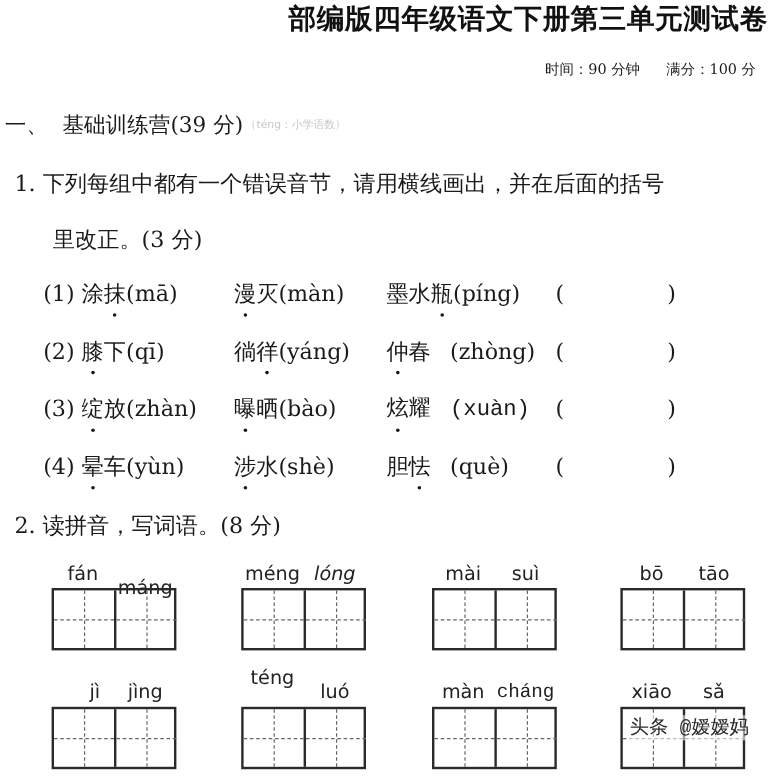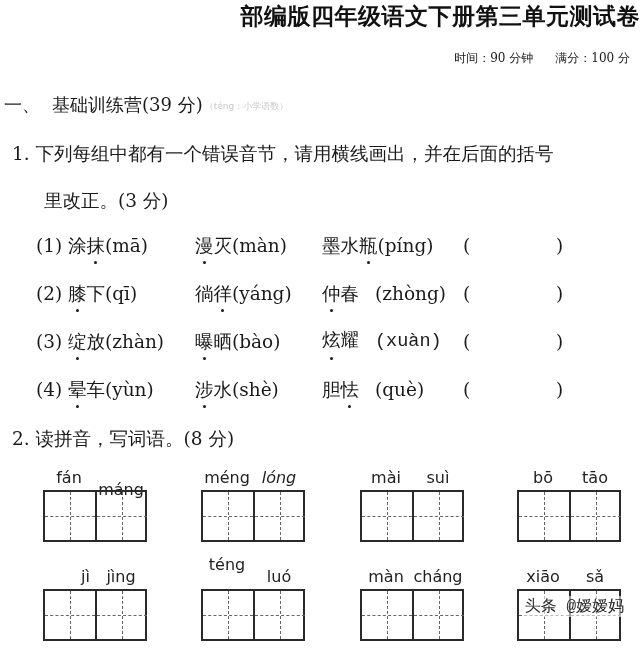--- a/index.html
+++ b/index.html
@@ -129,21 +129,21 @@
     <div class="grid" style="left: 517px; top: 490px;">
       <div class="sq l">
         <div class="vd"></div>
         <div class="hd"></div>
       </div>
       <div class="sq r">
         <div class="vd"></div>
         <div class="hd"></div>
       </div>
     </div>
-    <div class="py" style="left: 38px; top: 567px; text-align: right;">jì</div>
+    <div class="py" style="left: 53px; top: 567px;">jì</div>
     <div class="py" style="left: 95px; top: 567px;">jìng</div>
     <div class="grid" style="left: 43px; top: 589px;">
       <div class="sq l">
         <div class="vd"></div>
         <div class="hd"></div>
       </div>
       <div class="sq r">
         <div class="vd"></div>
         <div class="hd"></div>
       </div>
@@ -154,21 +154,21 @@
       <div class="sq l">
         <div class="vd"></div>
         <div class="hd"></div>
       </div>
       <div class="sq r">
         <div class="vd"></div>
         <div class="hd"></div>
       </div>
     </div>
     <div class="py" style="left: 360px; top: 567px;">màn</div>
-    <div class="py" style="left: 412px; top: 567px;">cháng</div>
+    <div class="py" style="left: 412px; top: 567px; font-family: Liberation Mono, monospace;">cháng</div>
     <div class="grid" style="left: 360px; top: 589px;">
       <div class="sq l">
         <div class="vd"></div>
         <div class="hd"></div>
       </div>
       <div class="sq r">
         <div class="vd"></div>
         <div class="hd"></div>
       </div>
     </div>

